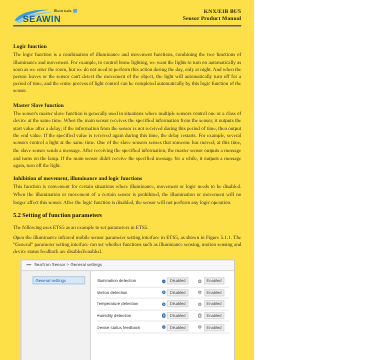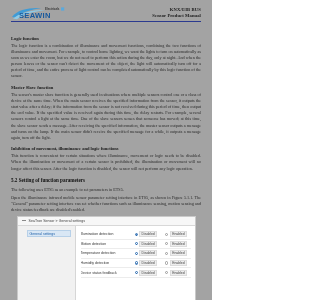--- a/index.html
+++ b/index.html
@@ -11,21 +11,21 @@
     width: 212px;
     height: 300px;
     overflow: hidden;
     font-family: "Liberation Serif", serif;
     color: #231f20;
   }
   .page {
     position: relative;
     width: 212px;
     height: 300px;
-    background: #a3a3a3;
+    background: #fde047;
     box-sizing: border-box;
     padding: 0 11px;
   }
 
   
   .header {
     position: relative;
     height: 26px;
     display: flex;
     align-items: flex-start;

